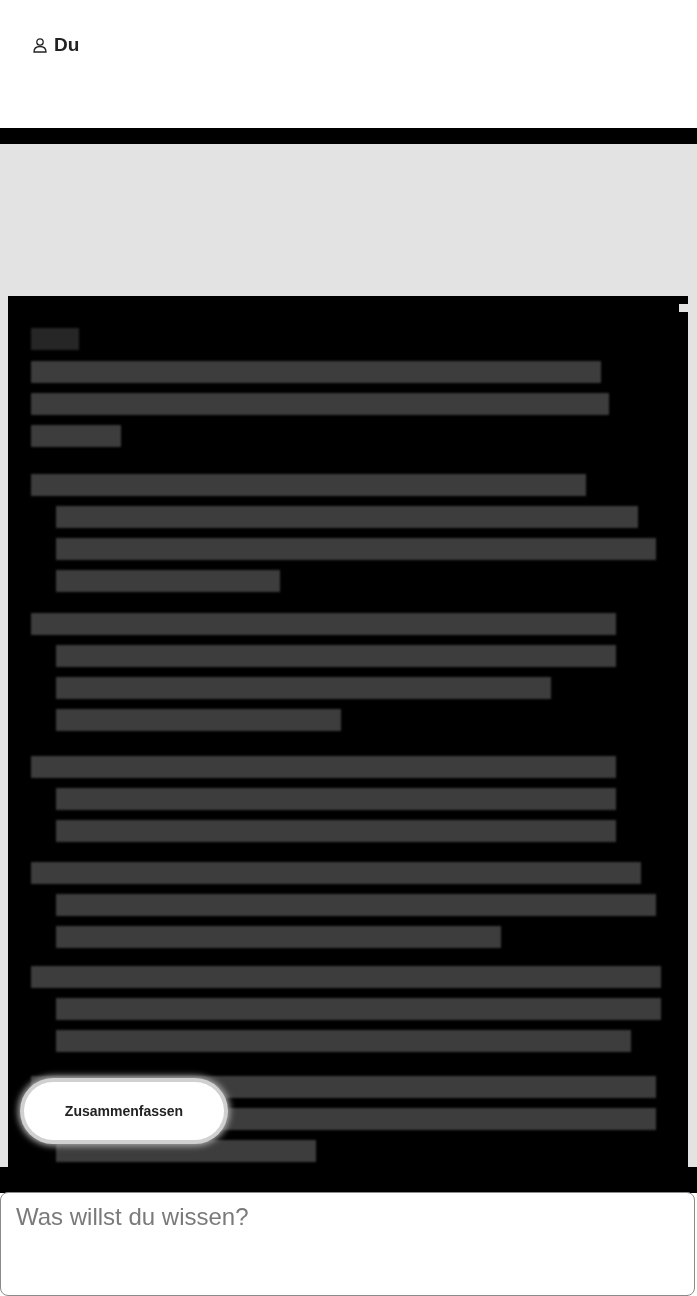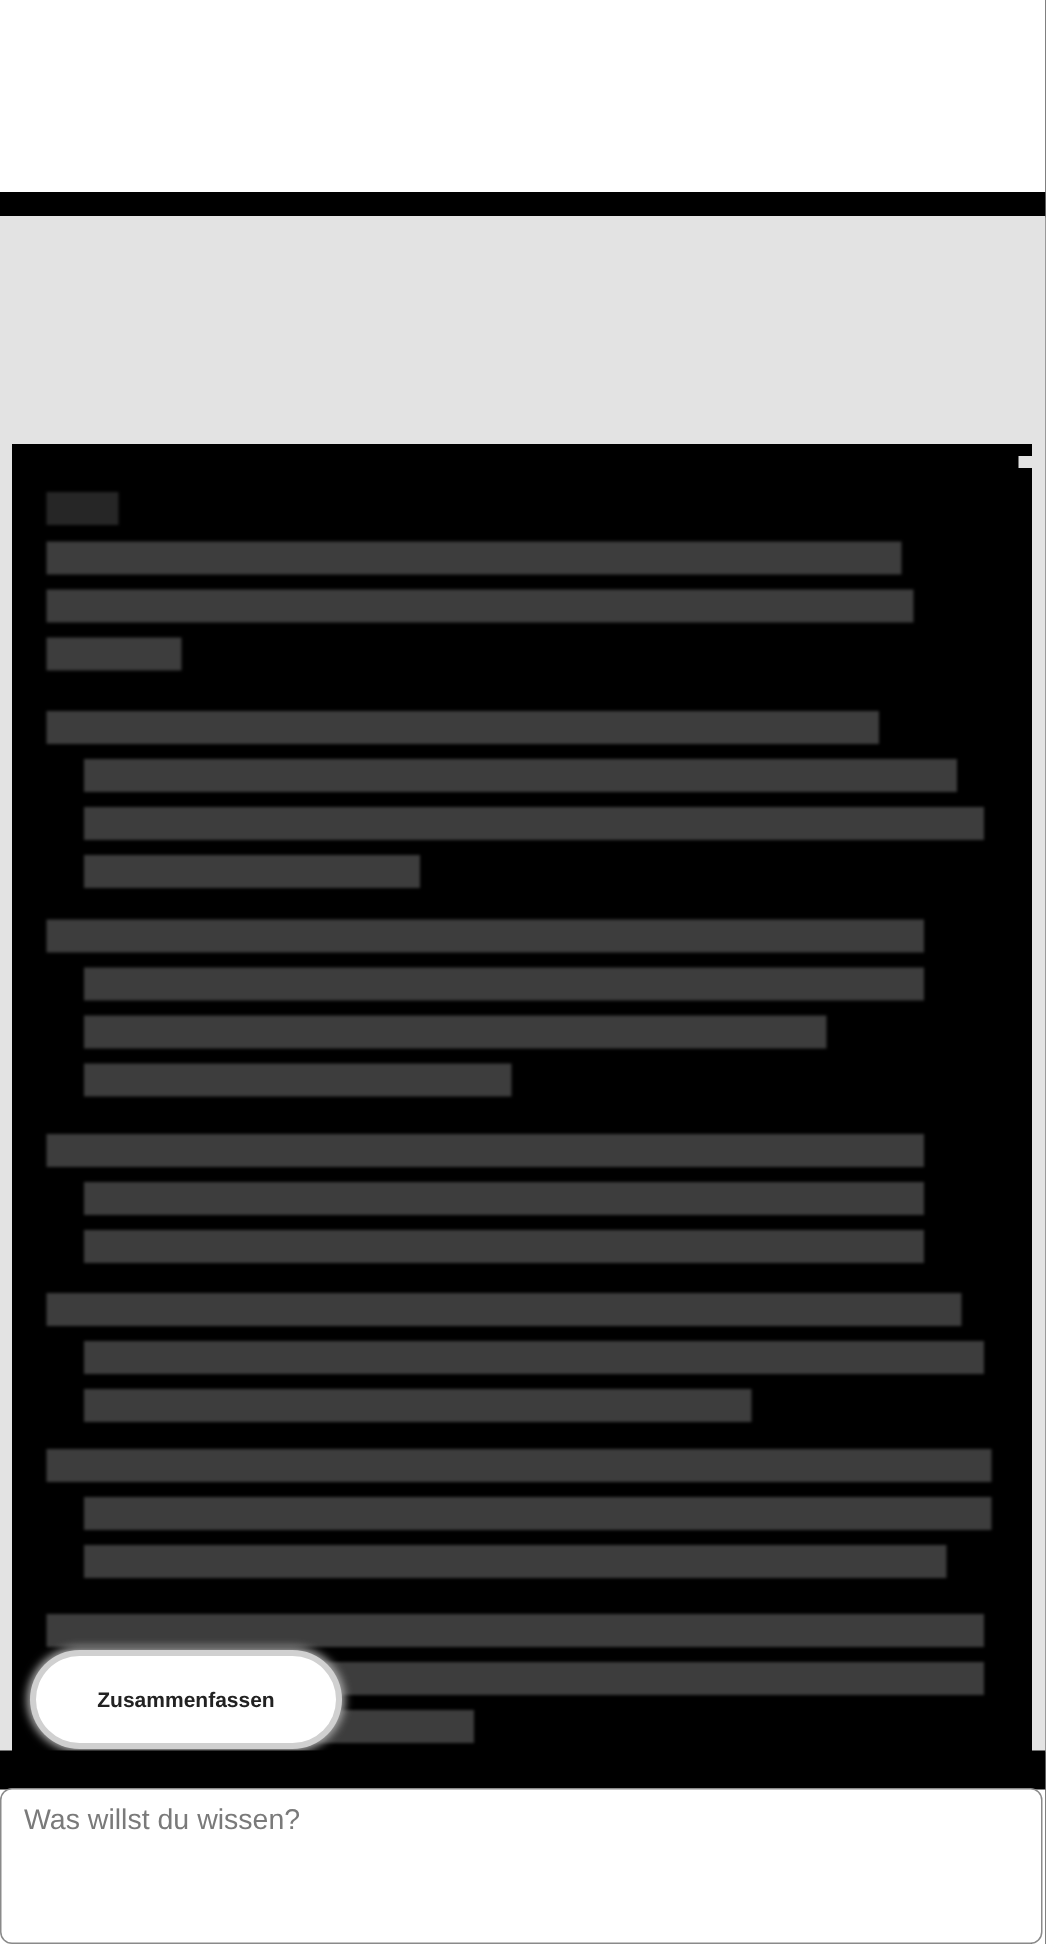--- a/index.html
+++ b/index.html
@@ -20,37 +20,46 @@
   .black-band-bot { position:absolute; left:0; top:1167px; width:697px; height:26px; background:#000; }
 
   .bar { position:absolute; height:22px; background:#3d3d3d; filter:blur(1.2px); }
   .bar.dim { background:#262626; }
 
   .summ-btn {
     position:absolute; left:24px; top:1082px; width:200px; height:58px;
     border-radius:30px; background:#fff;
     box-shadow:0 0 0 4px #d0d0d0, 0 0 6px 6px #a8a8a8;
     display:flex; align-items:center; justify-content:center;
-    font-size:14px; font-weight:bold; color:#222; cursor:pointer;margin-top:22px;
+    font-size:14px; font-weight:bold; color:#222; cursor:pointer;
   }
 
   .input-box {
     position:absolute; left:0; top:1192px; width:695px; height:104px;
     border:1px solid #8a8a8a; border-radius:8px; background:#fff; box-sizing:border-box;
   }
   .input-box textarea {
     width:100%; height:100%; border:none; outline:none; resize:none; background:transparent;
-    font-family:"Liberation Sans", sans-serif; font-size:19px; padding:10px 15px; box-sizing:border-box; color:#222;
+    font-family:"Liberation Sans", sans-serif; font-size:24px; padding:10px 15px; box-sizing:border-box; color:#222;
   }
   .input-box textarea::placeholder { color:#7a7a7a; }
 </style>
 </head>
 <body>
 
 <div class="user-msg">
+  <div class="user-head">
+    <span class="user-icon">
+      <svg width="16" height="16" viewBox="0 0 16 16" fill="none" stroke="#222" stroke-width="1.3">
+        <circle cx="8" cy="5" r="3.2"></circle>
+        <path d="M2 15 Q2 9.5 8 9.5 Q14 9.5 14 15 Z"></path>
+      </svg>
+    </span>
+    <span class="user-name">Du</span>
+  </div>
 </div>
 
 <div class="black-band-top"></div>
 
 <div class="frame">
   <div class="panel">
     <div class="panel-corner"></div>
 
     <div class="bar dim" style="left:23px;top:32px;width:48px;height:22px;"></div>
 

